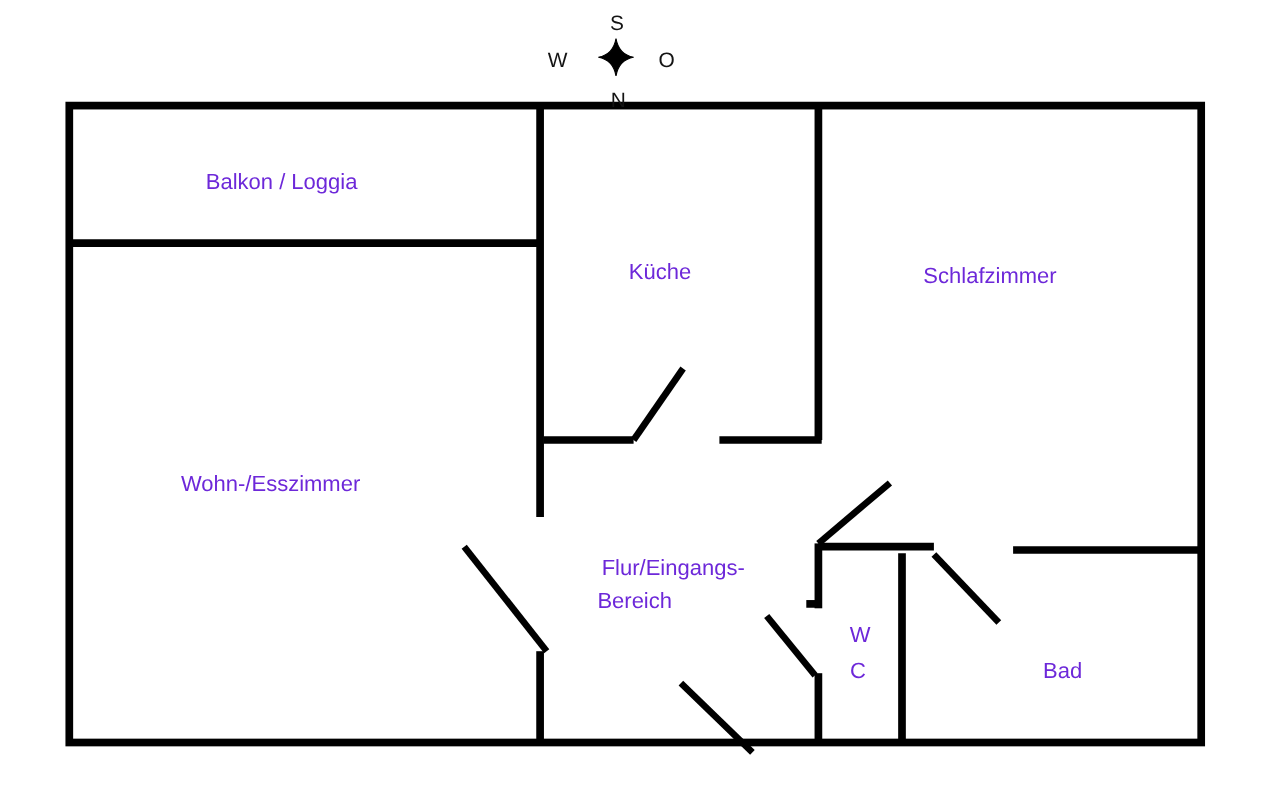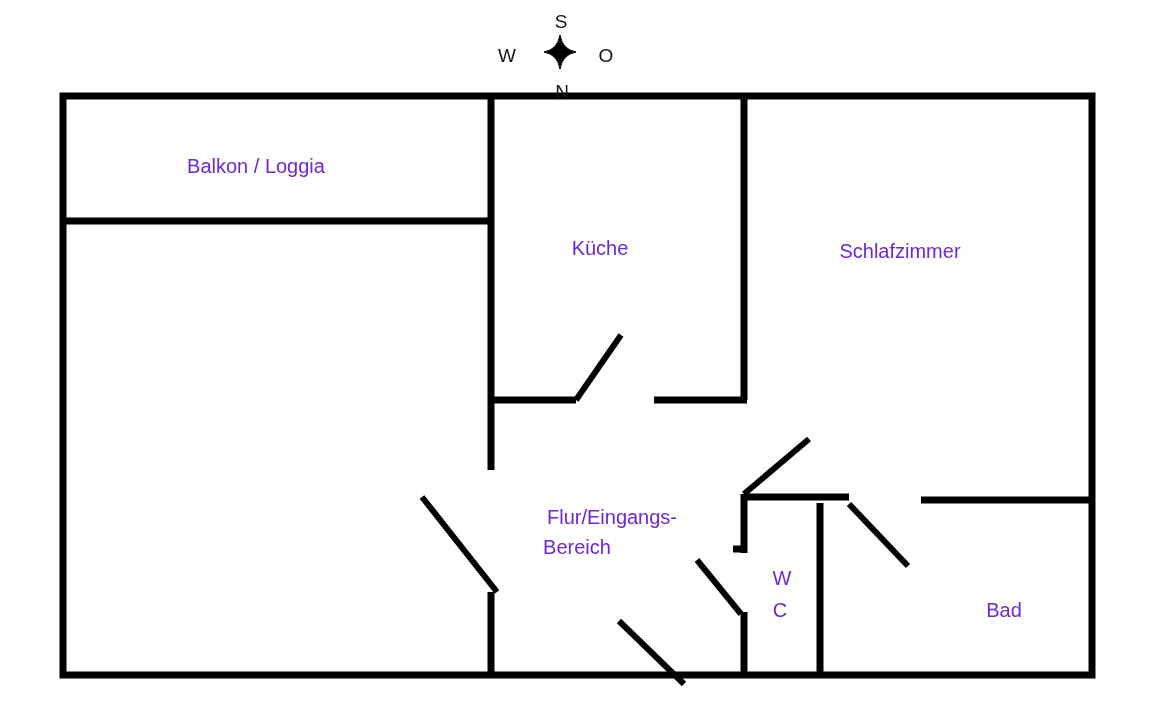--- a/index.html
+++ b/index.html
@@ -80,19 +80,20 @@
   </svg>
 
   <div class="compass-letter" style="left:561px; top:22px;">S</div>
   <div class="compass-letter" style="left:507px; top:56px;">W</div>
   <div class="compass-letter" style="left:606px; top:56px;">O</div>
   <div class="compass-letter" style="left:562px; top:92px;">N</div>
 
   <div class="label" style="left:256px; top:166px;">Balkon / Loggia</div>
   <div class="label" style="left:600px; top:220px;margin-top:28px;">Küche</div>
   <div class="label" style="left:900px; top:251px;">Schlafzimmer</div>
+  <div class="label" style="left:246px; top:440px;">Wohn-/Esszimmer</div>
   <div class="label" style="left:612px; top:517px;text-align:center;">Flur/Eingangs-</div>
   <div class="label" style="left:577px; top:547px;text-align:center;">Bereich</div>
   <div class="label" style="left:782px; top:578px;">W</div>
   <div class="label" style="left:780px; top:610px;">C</div>
-  <div class="label" style="left:1004px; top:610px;">Bad</div>
+  <div class="label" style="left:966px; top:610px;">Bad</div>
 
 </div>
 
 </body></html>

